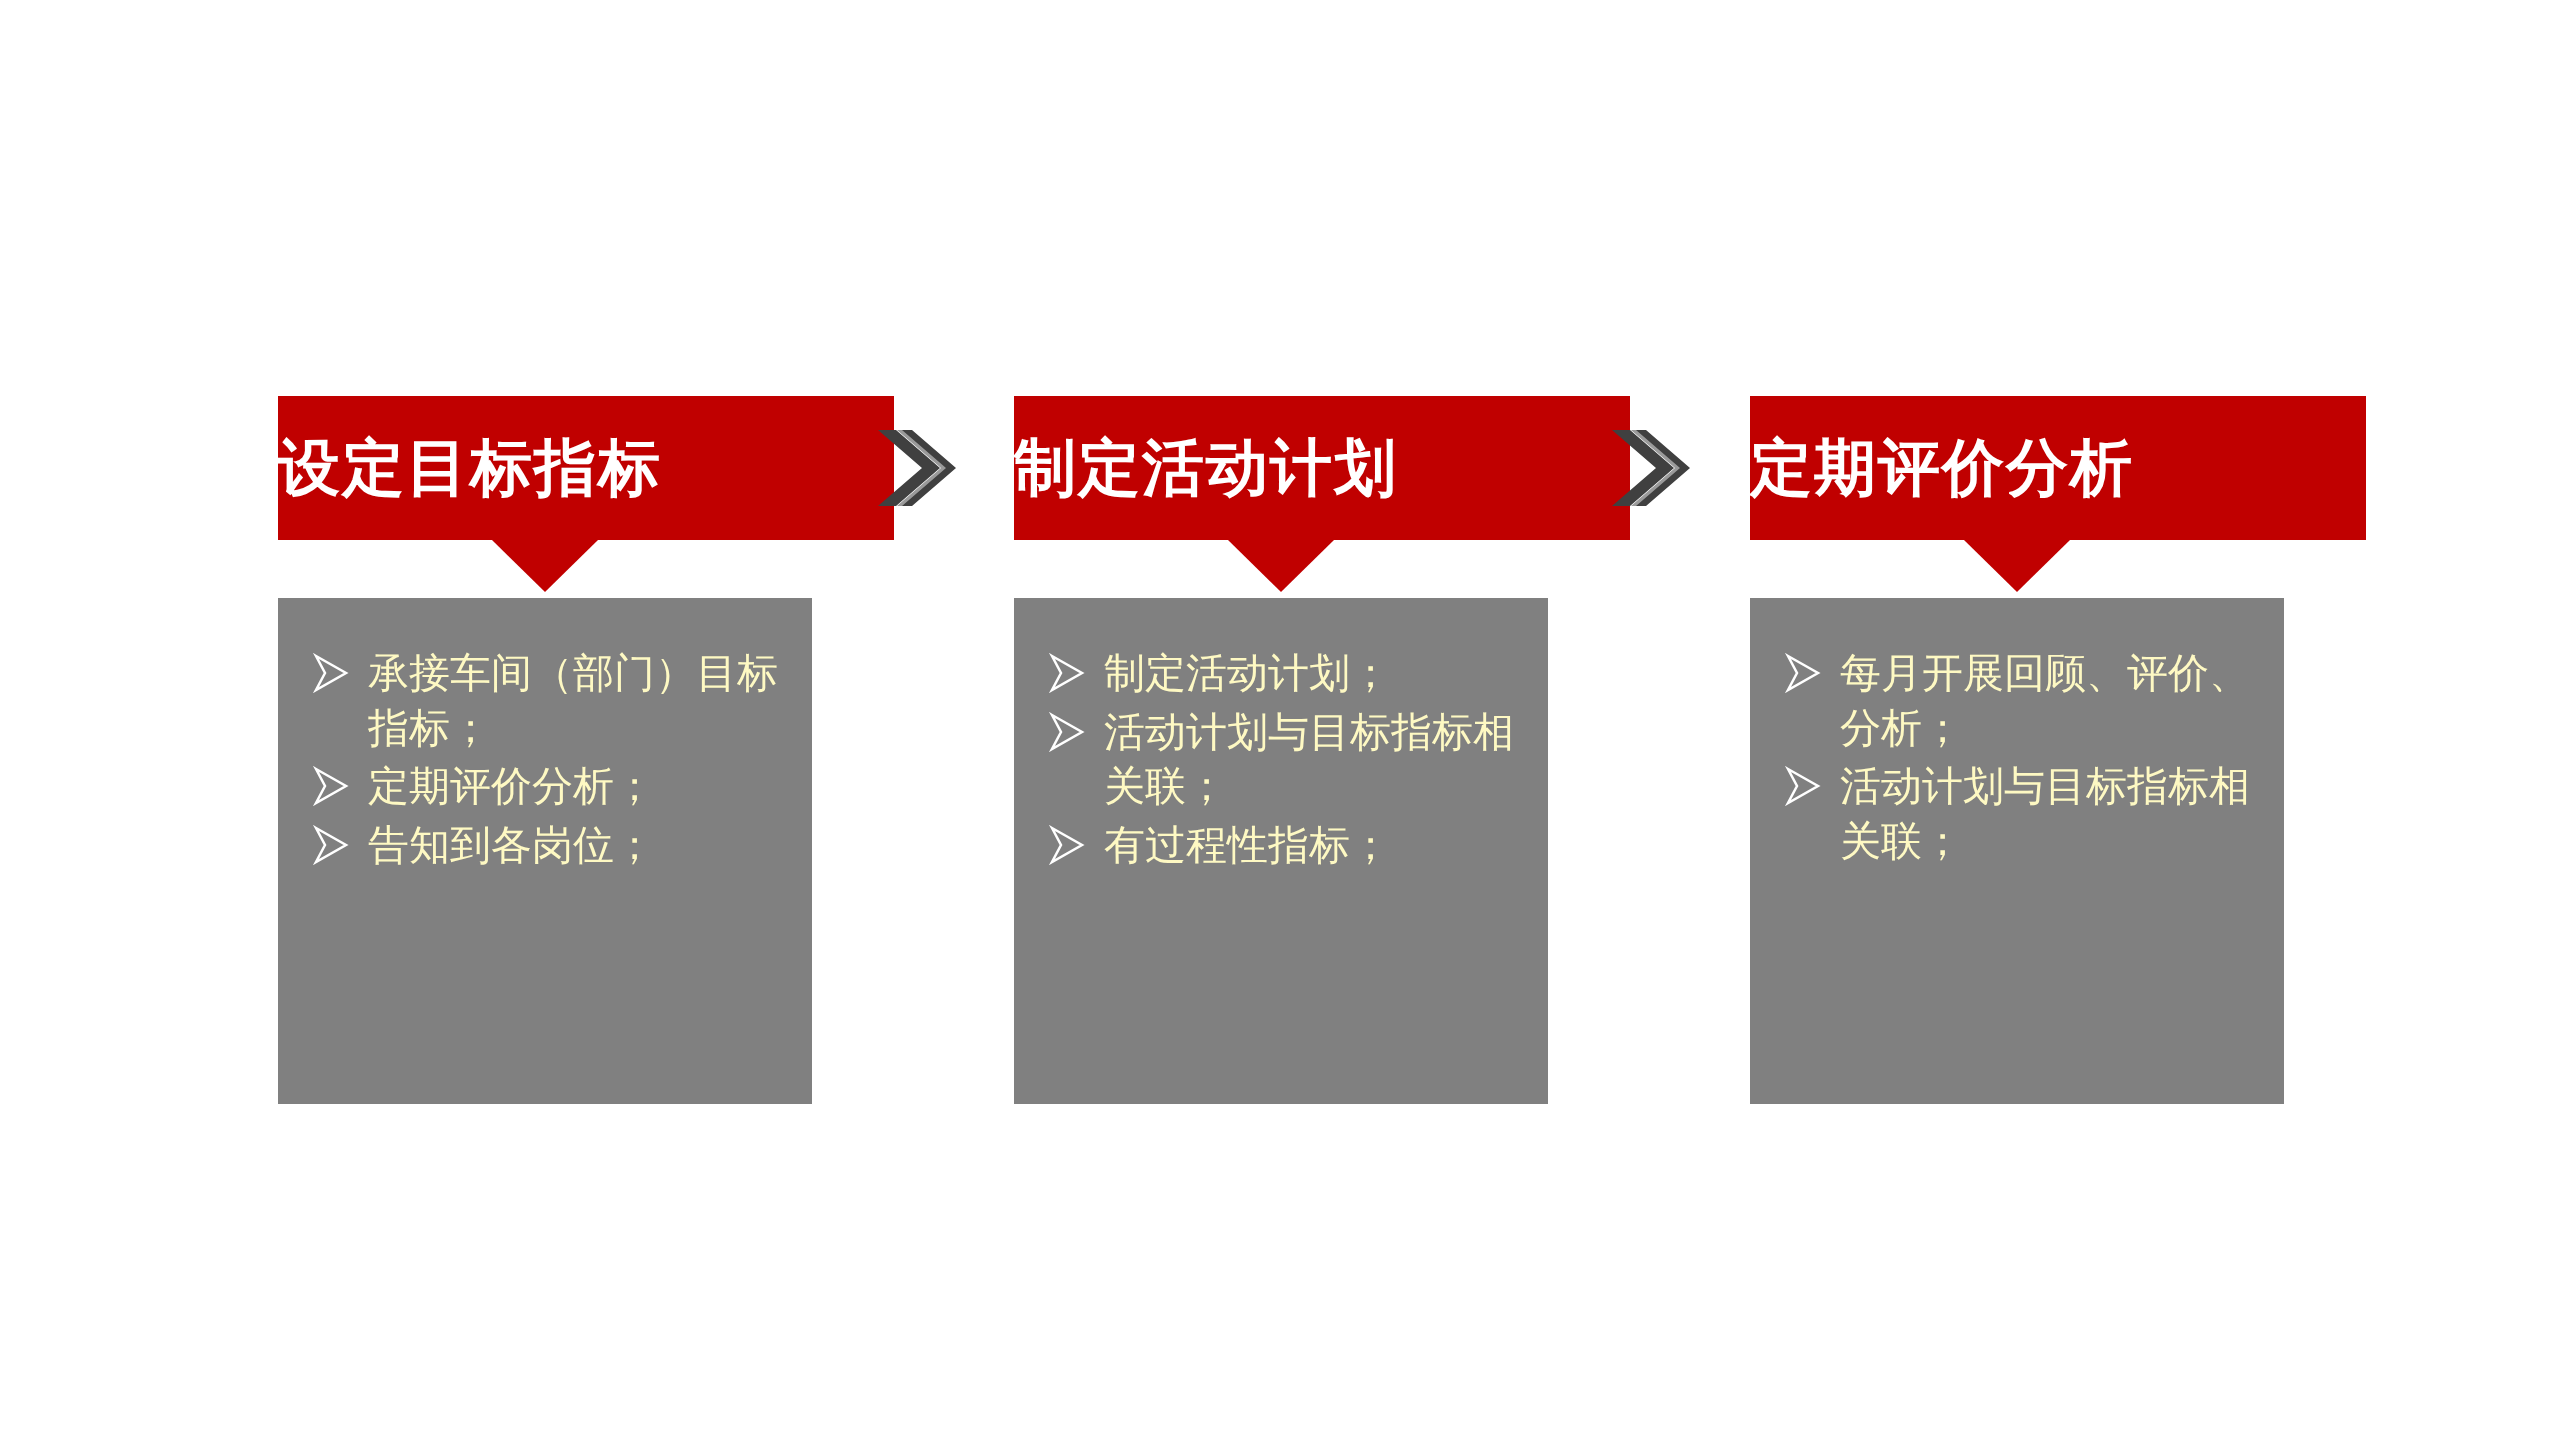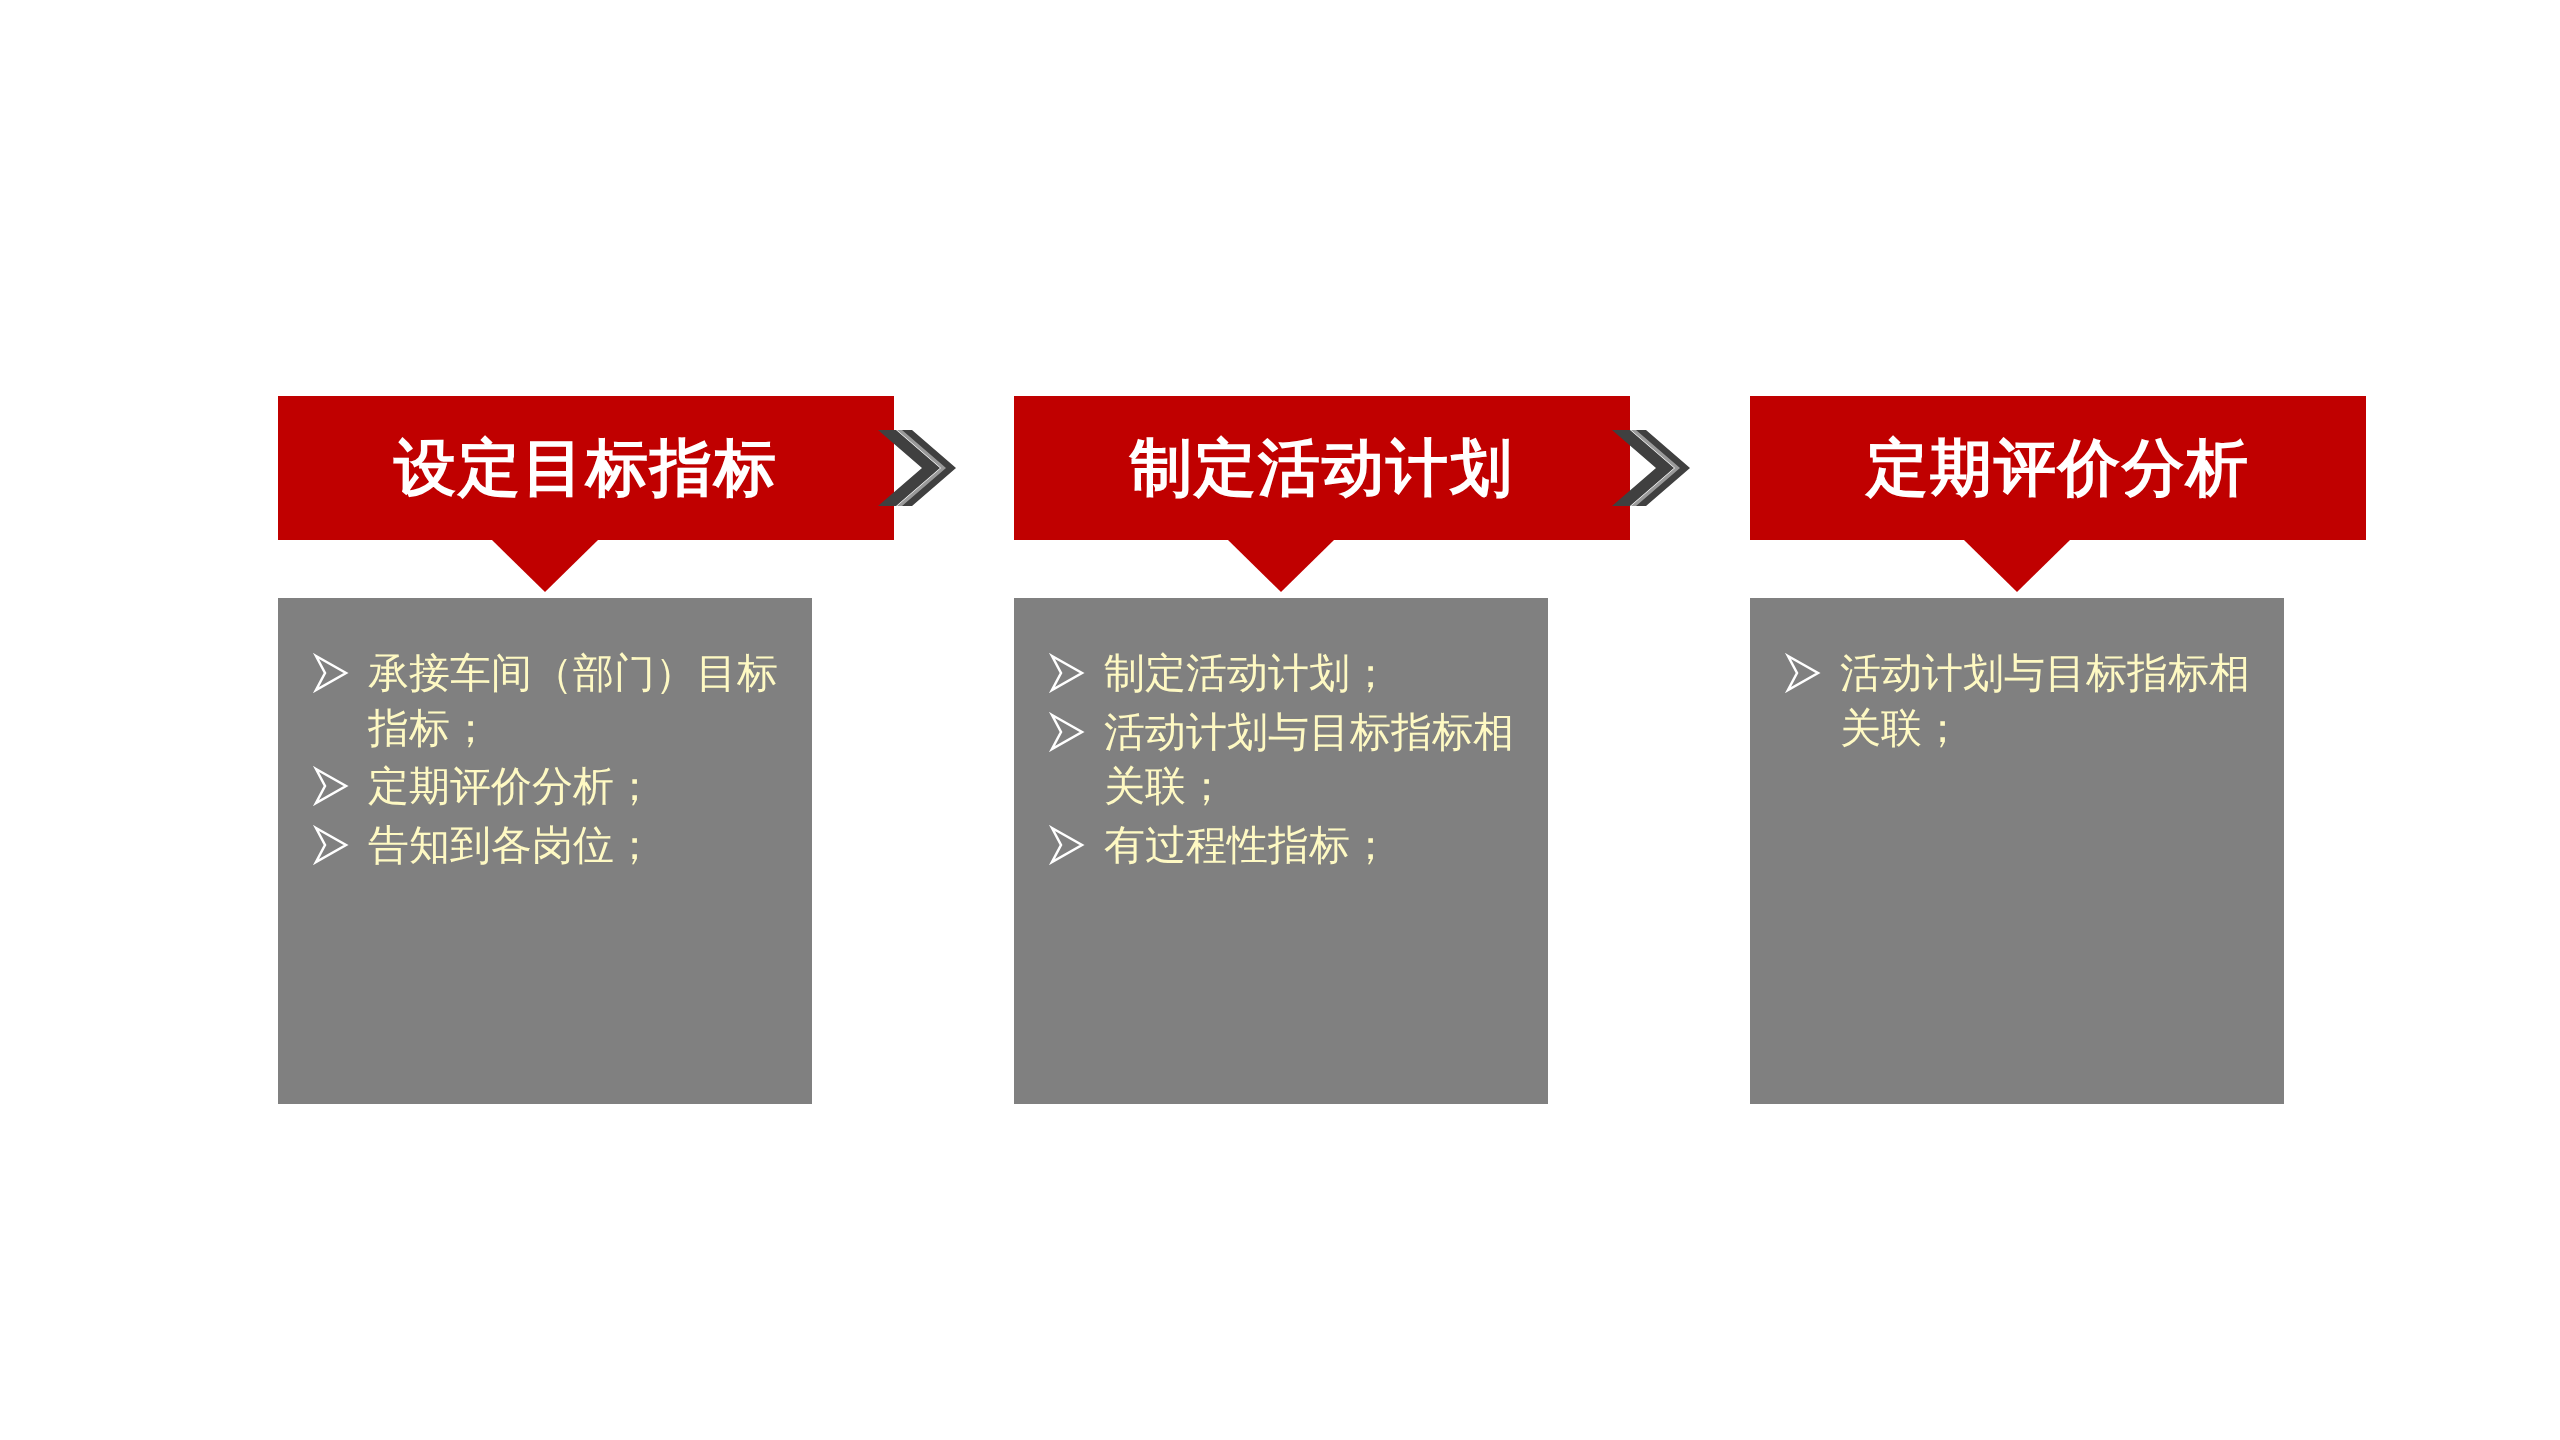--- a/index.html
+++ b/index.html
@@ -43,21 +43,21 @@
   }
   .header-box {
     position: absolute;
     left: 0;
     top: 0;
     width: 616px;
     height: 144px;
     background: #C00000;
     display: flex;
     align-items: center;
-    justify-content: center;
+    justify-content: flex-start;
     box-sizing: border-box;
   }
   .header-title {
     color: #ffffff;
     font-size: 62px;
     font-weight: bold;
     letter-spacing: 2px;
     line-height: 1;
     white-space: nowrap;
     -webkit-font-smoothing: antialiased;
@@ -229,19 +229,27 @@
       <div class="header-notch"></div>
     </div>
     <div class="body-box">
       <ul class="bullet-list">
         <li class="bullet-item">
           <span class="bullet-marker">
             <svg viewBox="0 0 46 54" xmlns="http://www.w3.org/2000/svg" aria-hidden="true">
               <path d="M8 10 L38 27 L8 44 L17 27 Z" fill="none" stroke="#FFFFFF" stroke-width="2.5" stroke-linejoin="miter"></path>
             </svg>
           </span>
+          <span class="bullet-text">每月开展回顾、评价、分析；</span>
+        </li>
+        <li class="bullet-item">
+          <span class="bullet-marker">
+            <svg viewBox="0 0 46 54" xmlns="http://www.w3.org/2000/svg" aria-hidden="true">
+              <path d="M8 10 L38 27 L8 44 L17 27 Z" fill="none" stroke="#FFFFFF" stroke-width="2.5" stroke-linejoin="miter"></path>
+            </svg>
+          </span>
           <span class="bullet-text">活动计划与目标指标相关联；</span>
         </li>
       </ul>
     </div>
   </div>
 
 </div>
 
 </body></html>

